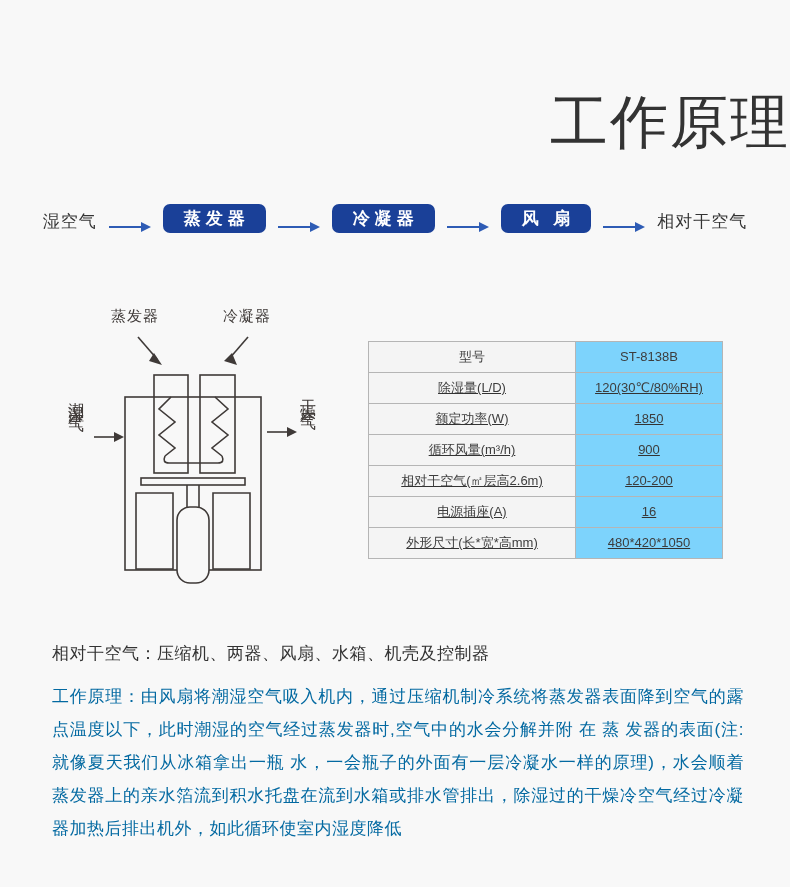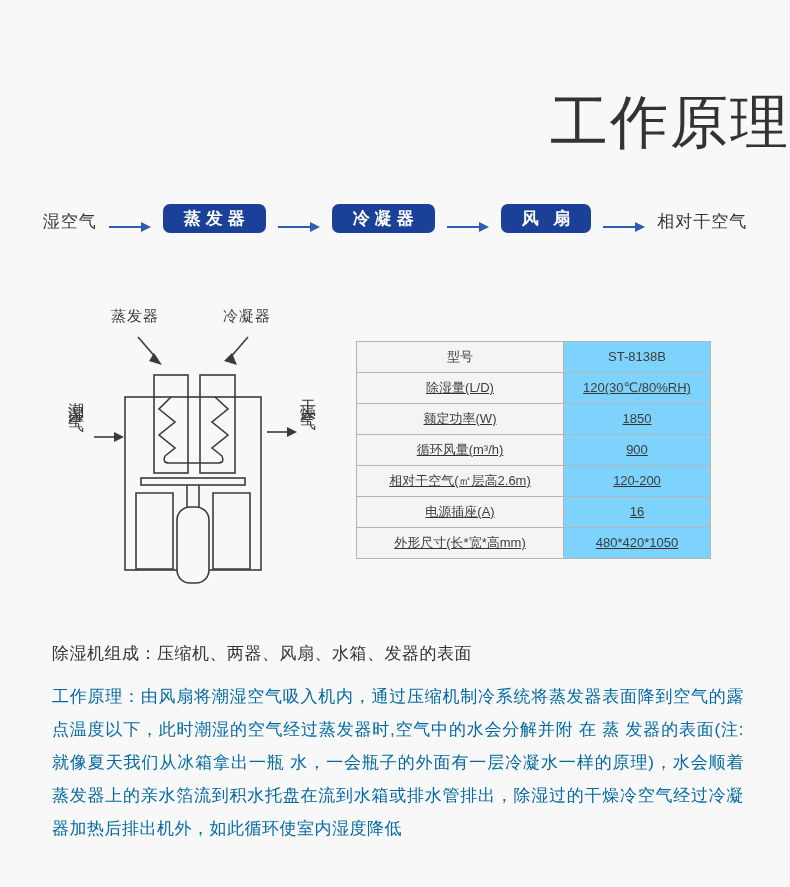--- a/index.html
+++ b/index.html
@@ -82,21 +82,21 @@
     position: absolute;
     writing-mode: vertical-rl;
     font-size: 16px;
     letter-spacing: 5px;
     color: #3f3a38;
   }
   .vtext.wet { left: 17px; top: 84px; }
   .vtext.dry { left: 249px; top: 82px; }
   
   .spec-table {
-    margin-left: 8px;
+    margin-left: 20px;
     margin-top: 36px;
     width: 355px;
     border: 1px solid #b5b5b5;
     flex: 0 0 auto;
   }
   .spec-row { display: flex; }
   .spec-row + .spec-row { border-top: 1px solid #b5b5b5; text-decoration: underline; }
   .spec-label, .spec-value {
     height: 30px;
     line-height: 30px;
@@ -220,14 +220,14 @@
       <div class="spec-value">16</div>
     </div>
     <div class="spec-row">
       <div class="spec-label">外形尺寸(长*宽*高mm)</div>
       <div class="spec-value">480*420*1050</div>
     </div>
   </div>
 
 </div>
 
-<p class="composition">除湿机组成：压缩机、两器、风扇、水箱、发器的表面</p>
+<p class="composition">相对干空气：压缩机、两器、风扇、水箱、机壳及控制器</p>
 <p class="principle">工作原理：由风扇将潮湿空气吸入机内，通过压缩机制冷系统将蒸发器表面降到空气的露点温度以下，此时潮湿的空气经过蒸发器时,空气中的水会分解并附 在 蒸 发器的表面(注:就像夏天我们从冰箱拿出一瓶 水，一会瓶子的外面有一层冷凝水一样的原理)，水会顺着蒸发器上的亲水箔流到积水托盘在流到水箱或排水管排出，除湿过的干燥冷空气经过冷凝器加热后排出机外，如此循环使室内湿度降低</p>
 
 </body></html>

